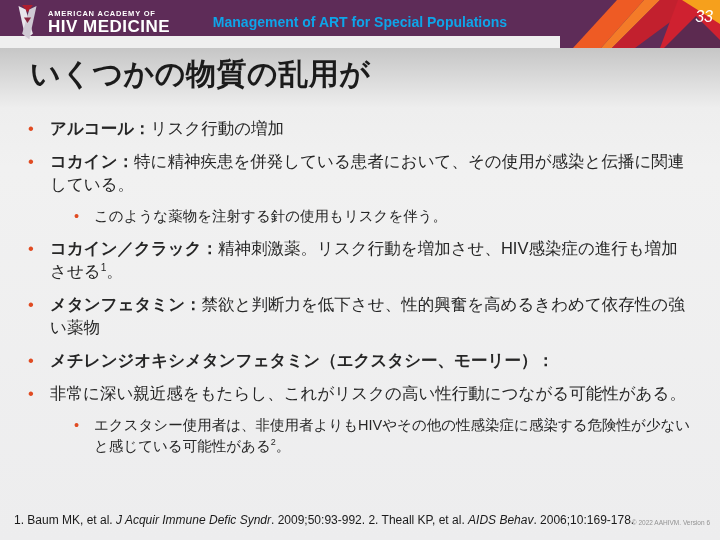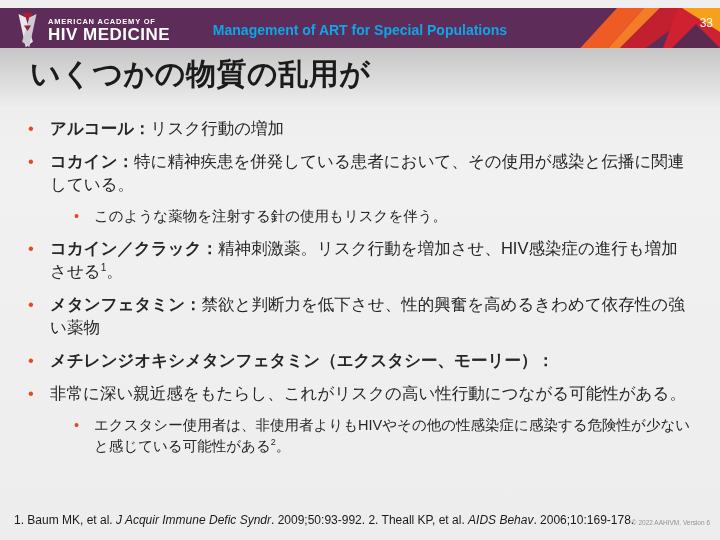--- a/index.html
+++ b/index.html
@@ -1,29 +1,29 @@
 <!DOCTYPE html>
 <html><head>
 <meta charset="utf-8">
 <style>
   * { margin:0; padding:0; box-sizing:border-box; }
   html,body { width:720px; height:540px; }
   body { font-family:"Liberation Sans","DejaVu Sans",sans-serif; }
   .slide { position:relative; width:720px; height:540px; overflow:hidden; background:#efefef; }
 
   
-  .header { position:absolute; top:8px; left:0; width:720px; height:44px; background:#5e2c58; }
+  .header { position:absolute; top:0; left:0; width:720px; height:36px; background:#5e2c58; }
   .logo { position:absolute; left:14px; top:4px; display:flex; align-items:center; gap:7px; }
   .logo-text { color:#ffffff; line-height:1.05; }
   .logo-line1 { font-size:7.5px; letter-spacing:0.8px; font-weight:600; }
   .logo-line2 { font-size:17px; font-weight:700; letter-spacing:0.5px; }
   .header-title { position:absolute; left:50%; top:14px; transform:translateX(-50%);
                   color:#0ea5e9; font-size:14px; font-weight:700; white-space:nowrap; }
   .corner-art { position:absolute; right:0; top:0; width:160px; height:48px; }
-  .slide-number { position:absolute; right:7px; top:8px; color:#ffffff; font-size:12px; }
+  .slide-number { position:absolute; right:7px; top:8px; color:#ffffff; font-size:16px;font-style:italic; }
 
   
   .main { position:absolute; top:48px; left:0; width:720px; height:492px;
           background:linear-gradient(180deg,#c6c6c6 0px,#eeeeee 60px,#f1f1f1 120px,#ededee 100%); }
   .slide-title { padding:8px 20px 0 30px; color:#1b1b1b; font-weight:700;
                  font-size:30px; line-height:36px; letter-spacing:0.5px; }
 
   .bullets { padding:25px 26px 0 0; }
   .bullet { display:flex; color:#262626; }
   .bullet.level1 { margin:0 0 10px 28px; font-size:16.5px; line-height:23px; }

